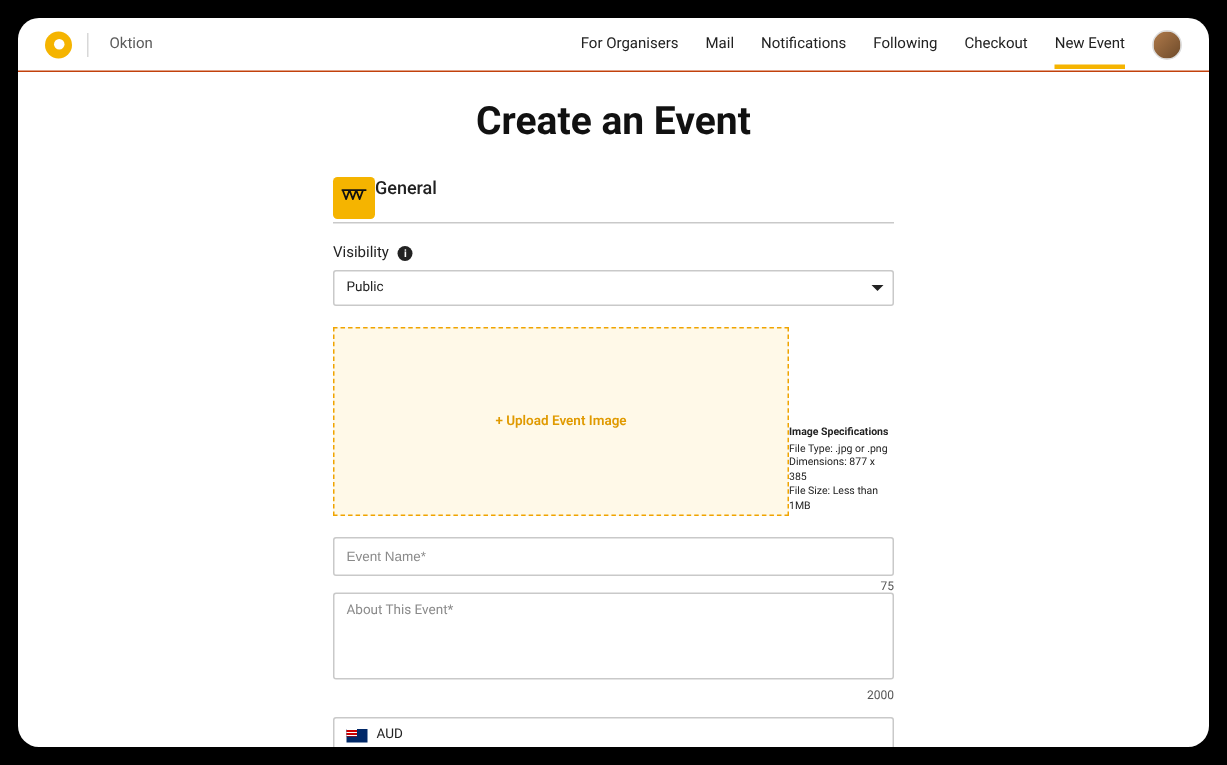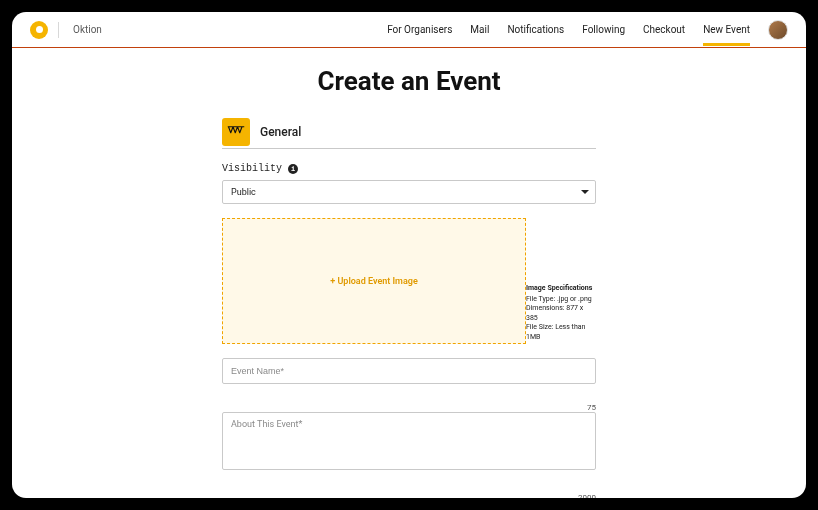--- a/index.html
+++ b/index.html
@@ -60,33 +60,33 @@
     font-size: 26px;
     font-weight: 700;
     color: #111;
     margin-bottom: 22px;
   }
   .form-wrap {
     width: 374px;
     margin: 0 auto;
   }
   .section-header {
-    display: flex; align-items: center; gap: 10px;
+    display: flex; align-items: flex-start; 
     border-bottom: 1px solid #c9c9c9;
     padding-bottom: 2px;
     margin-bottom: 14px;
   }
   .section-icon {
     width: 28px; height: 28px; background: #f5b400;
     border-radius: 3px;
     display: flex; align-items: center; justify-content: center;
     color: #111; font-size: 14px;
   }
   .section-title { font-size: 12px; color: #222; font-weight: 500; }
-  .field-label-row { display: flex; align-items: center; gap: 6px; margin-bottom: 6px; font-family: Liberation Mono, monospace; }
+  .field-label-row { display: flex; align-items: center; gap: 6px; margin-bottom: 6px; }
   .field-label { font-size: 10px; color: #222; }
   .info-icon {
     width: 10px; height: 10px; border-radius: 50%; background: #222;
     color: #fff; font-size: 7px; display: flex; align-items: center; justify-content: center;
     font-weight: 700;
   }
   .select {
     width: 100%;
     height: 24px;
     border: 1px solid #c9c9c9;
@@ -148,21 +148,21 @@
     font-size: 9px;
     padding: 6px 8px;
     color: #222;
     resize: none;
     font-family: inherit;
   }
   .counter {
     text-align: right;
     font-size: 8px;
     color: #555;
-    margin-top: 19px;
+    margin-top: 2px;
   }
   .currency-select {
     display: flex;
     align-items: center;
     gap: 6px;
   }
   .flag {
     width: 14px; height: 9px;
     background: linear-gradient(#002868 50%, #002868 50%);
     position: relative;

